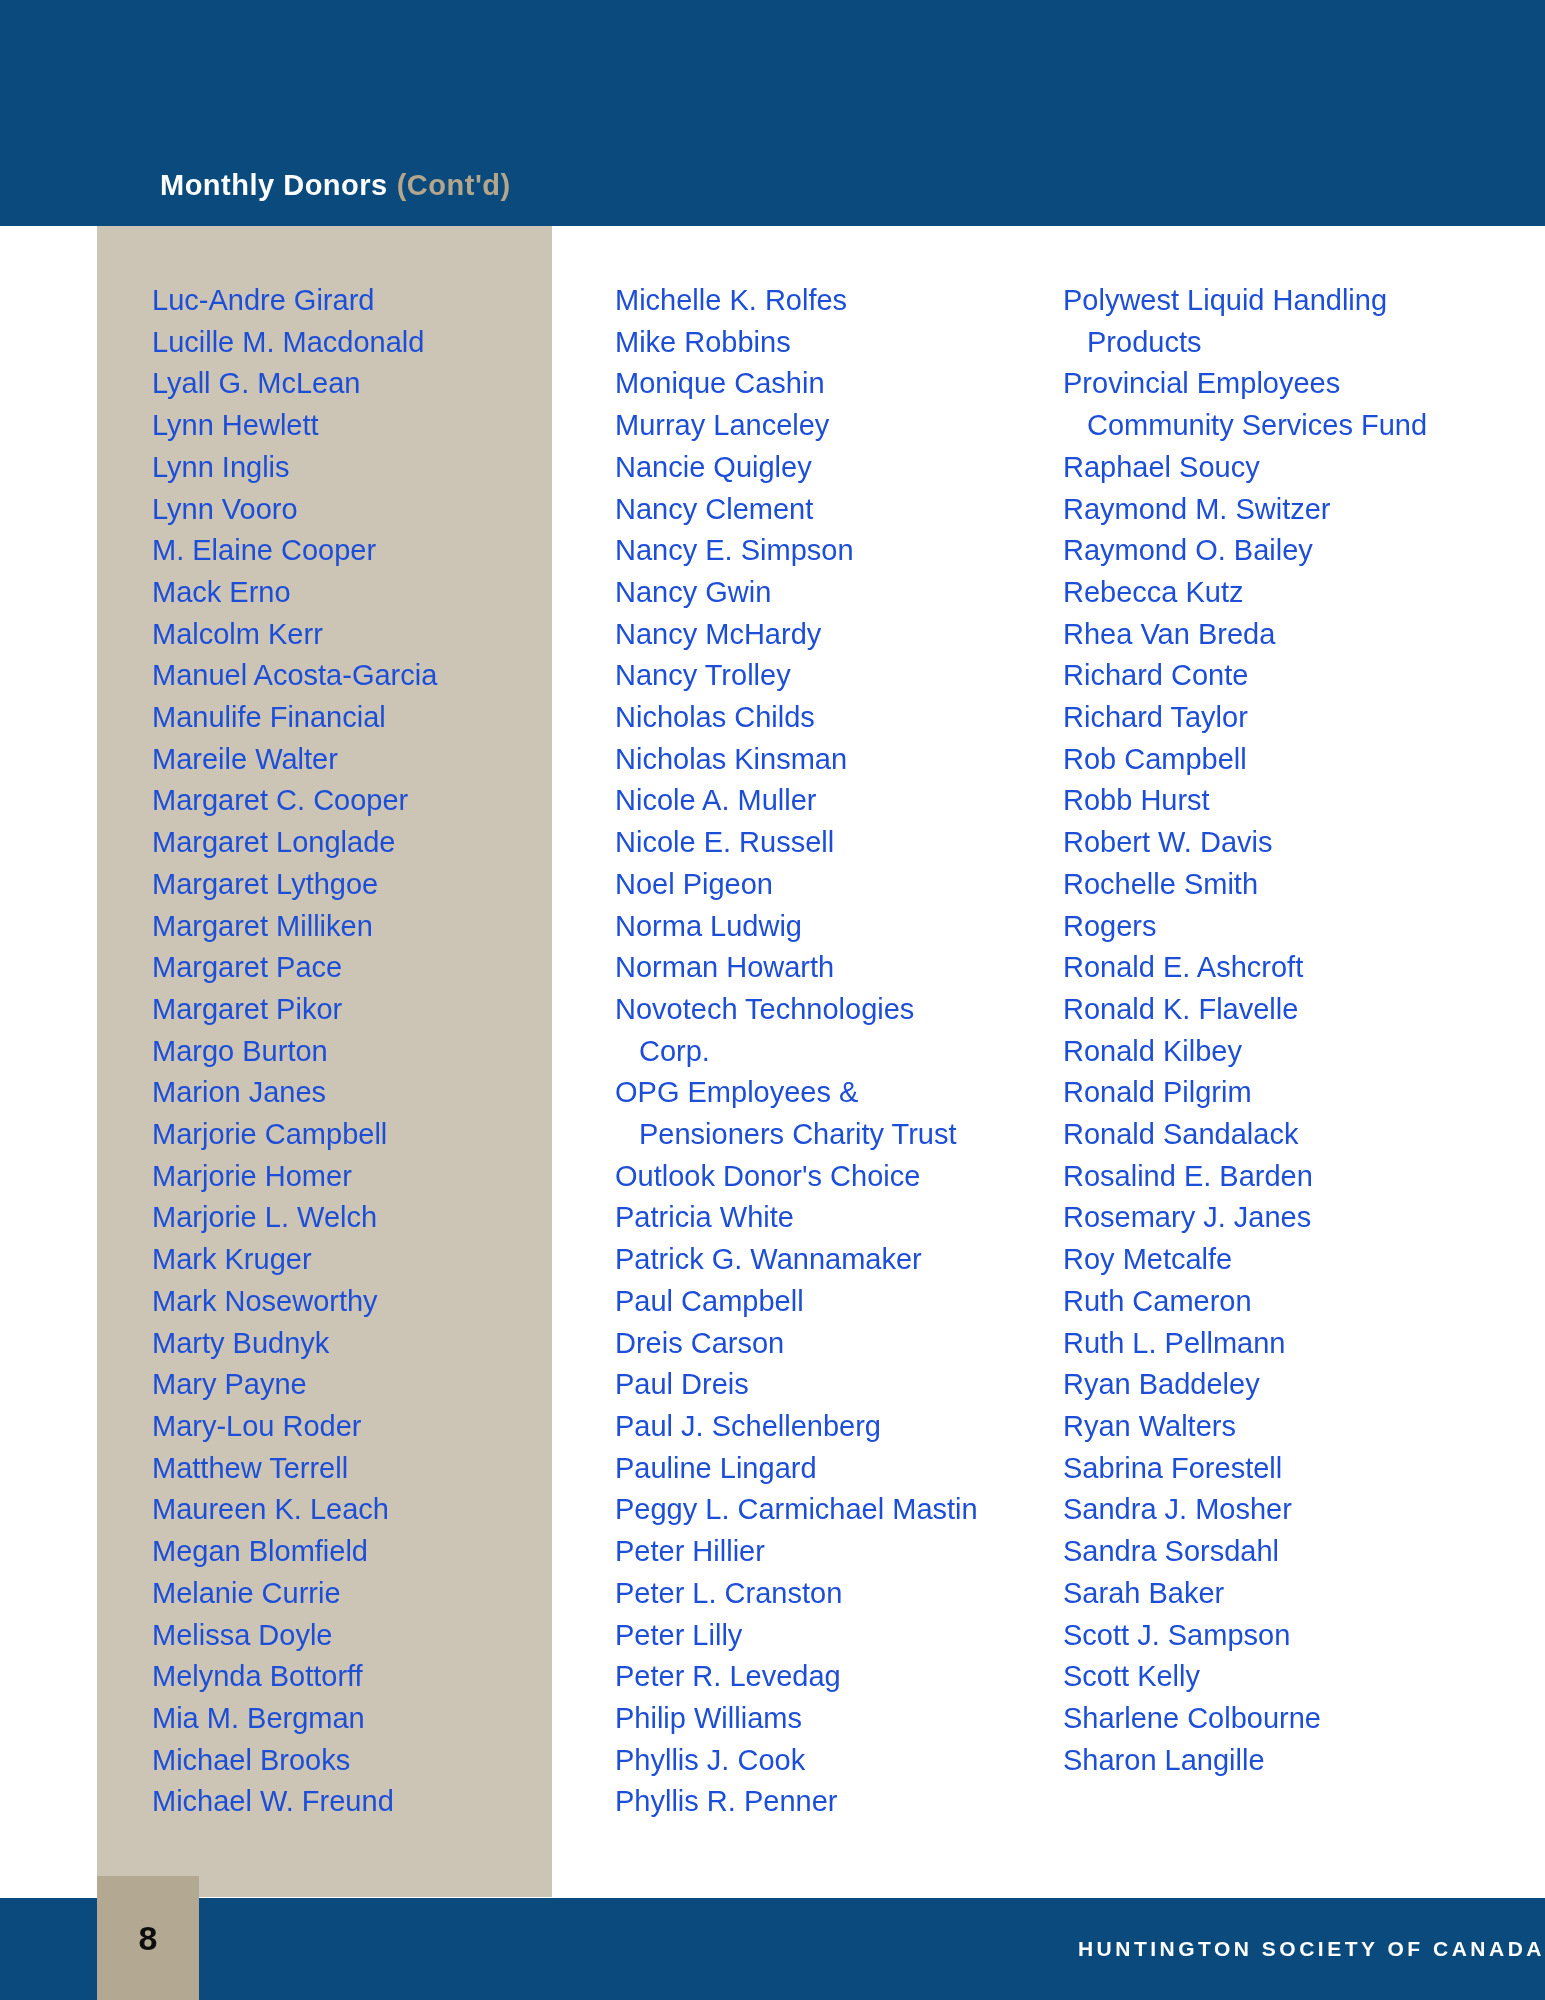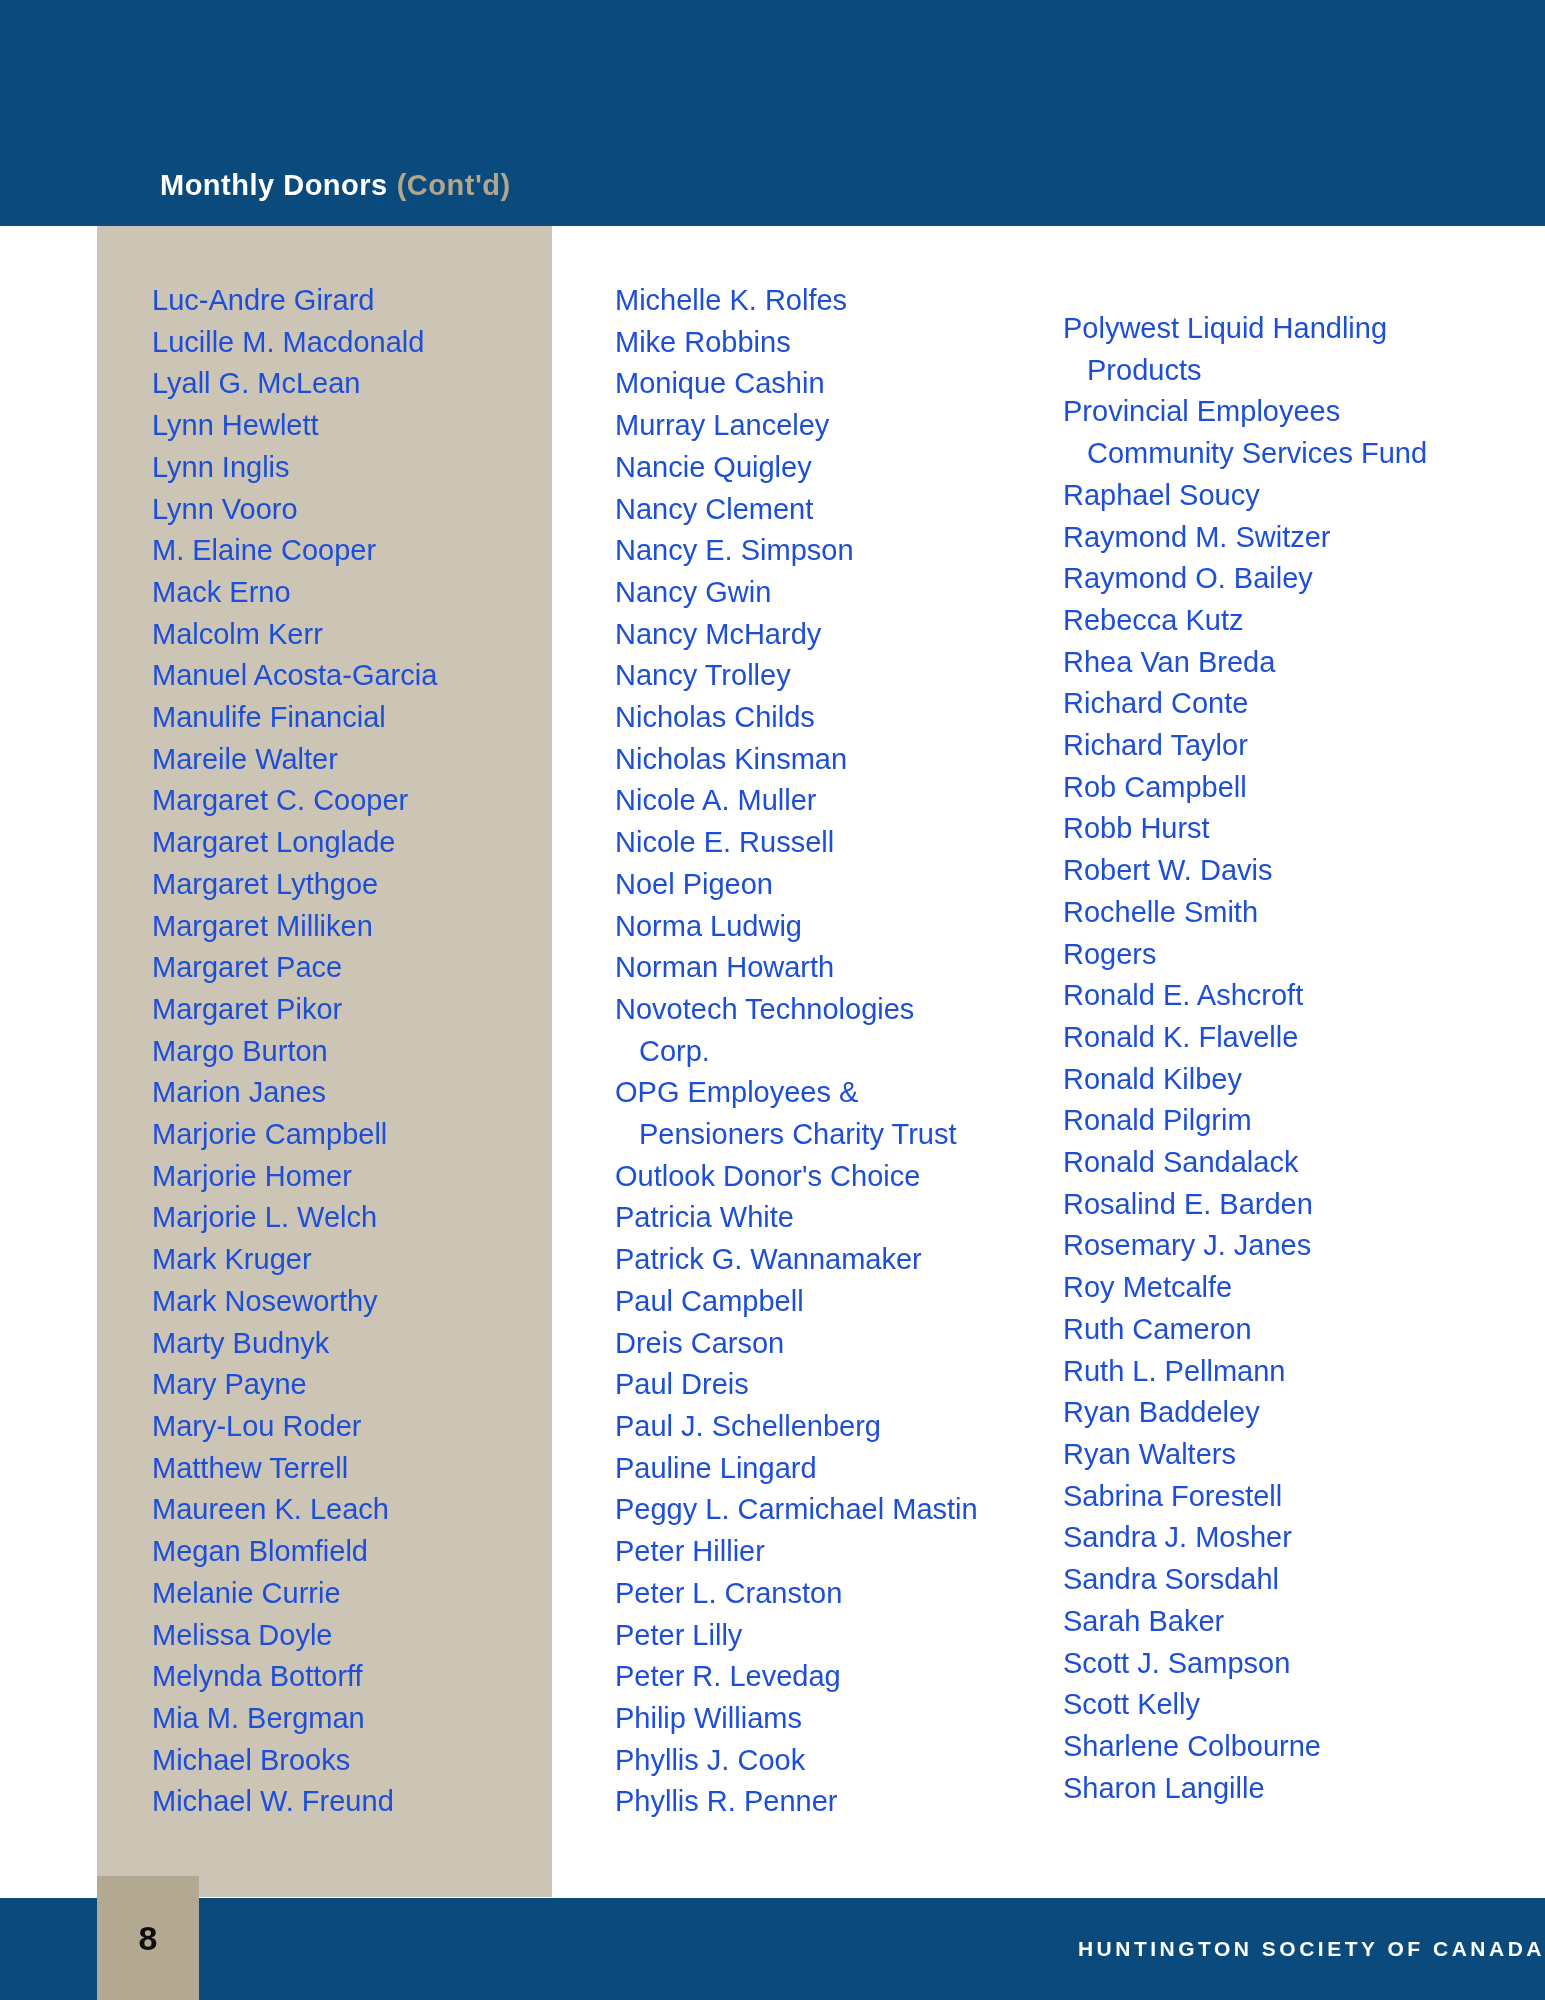--- a/index.html
+++ b/index.html
@@ -28,21 +28,21 @@
   }
   
   .donor-columns{position:absolute;left:0;top:280px;width:100%;}
   .donor-col{
     position:absolute;top:0;
     font-size:29px;line-height:41.7px;color:#1d4ed8;
     white-space:nowrap;
   }
   .col-0{left:152px;}
   .col-1{left:615px;}
-  .col-2{left:1063px;margin-top:28px;}
+  .col-2{left:1063px;}
   .donor-line.wrap{padding-left:24px;}
   
   .footer-band{
     position:absolute;left:0;top:1898px;width:100%;height:102px;
     background:var(--blue,#0a4a7c);
     display:flex;align-items:center;justify-content:flex-end;
     box-sizing:border-box;
   }
   .org-name{
     color:#ffffff;font-size:21px;font-weight:700;

